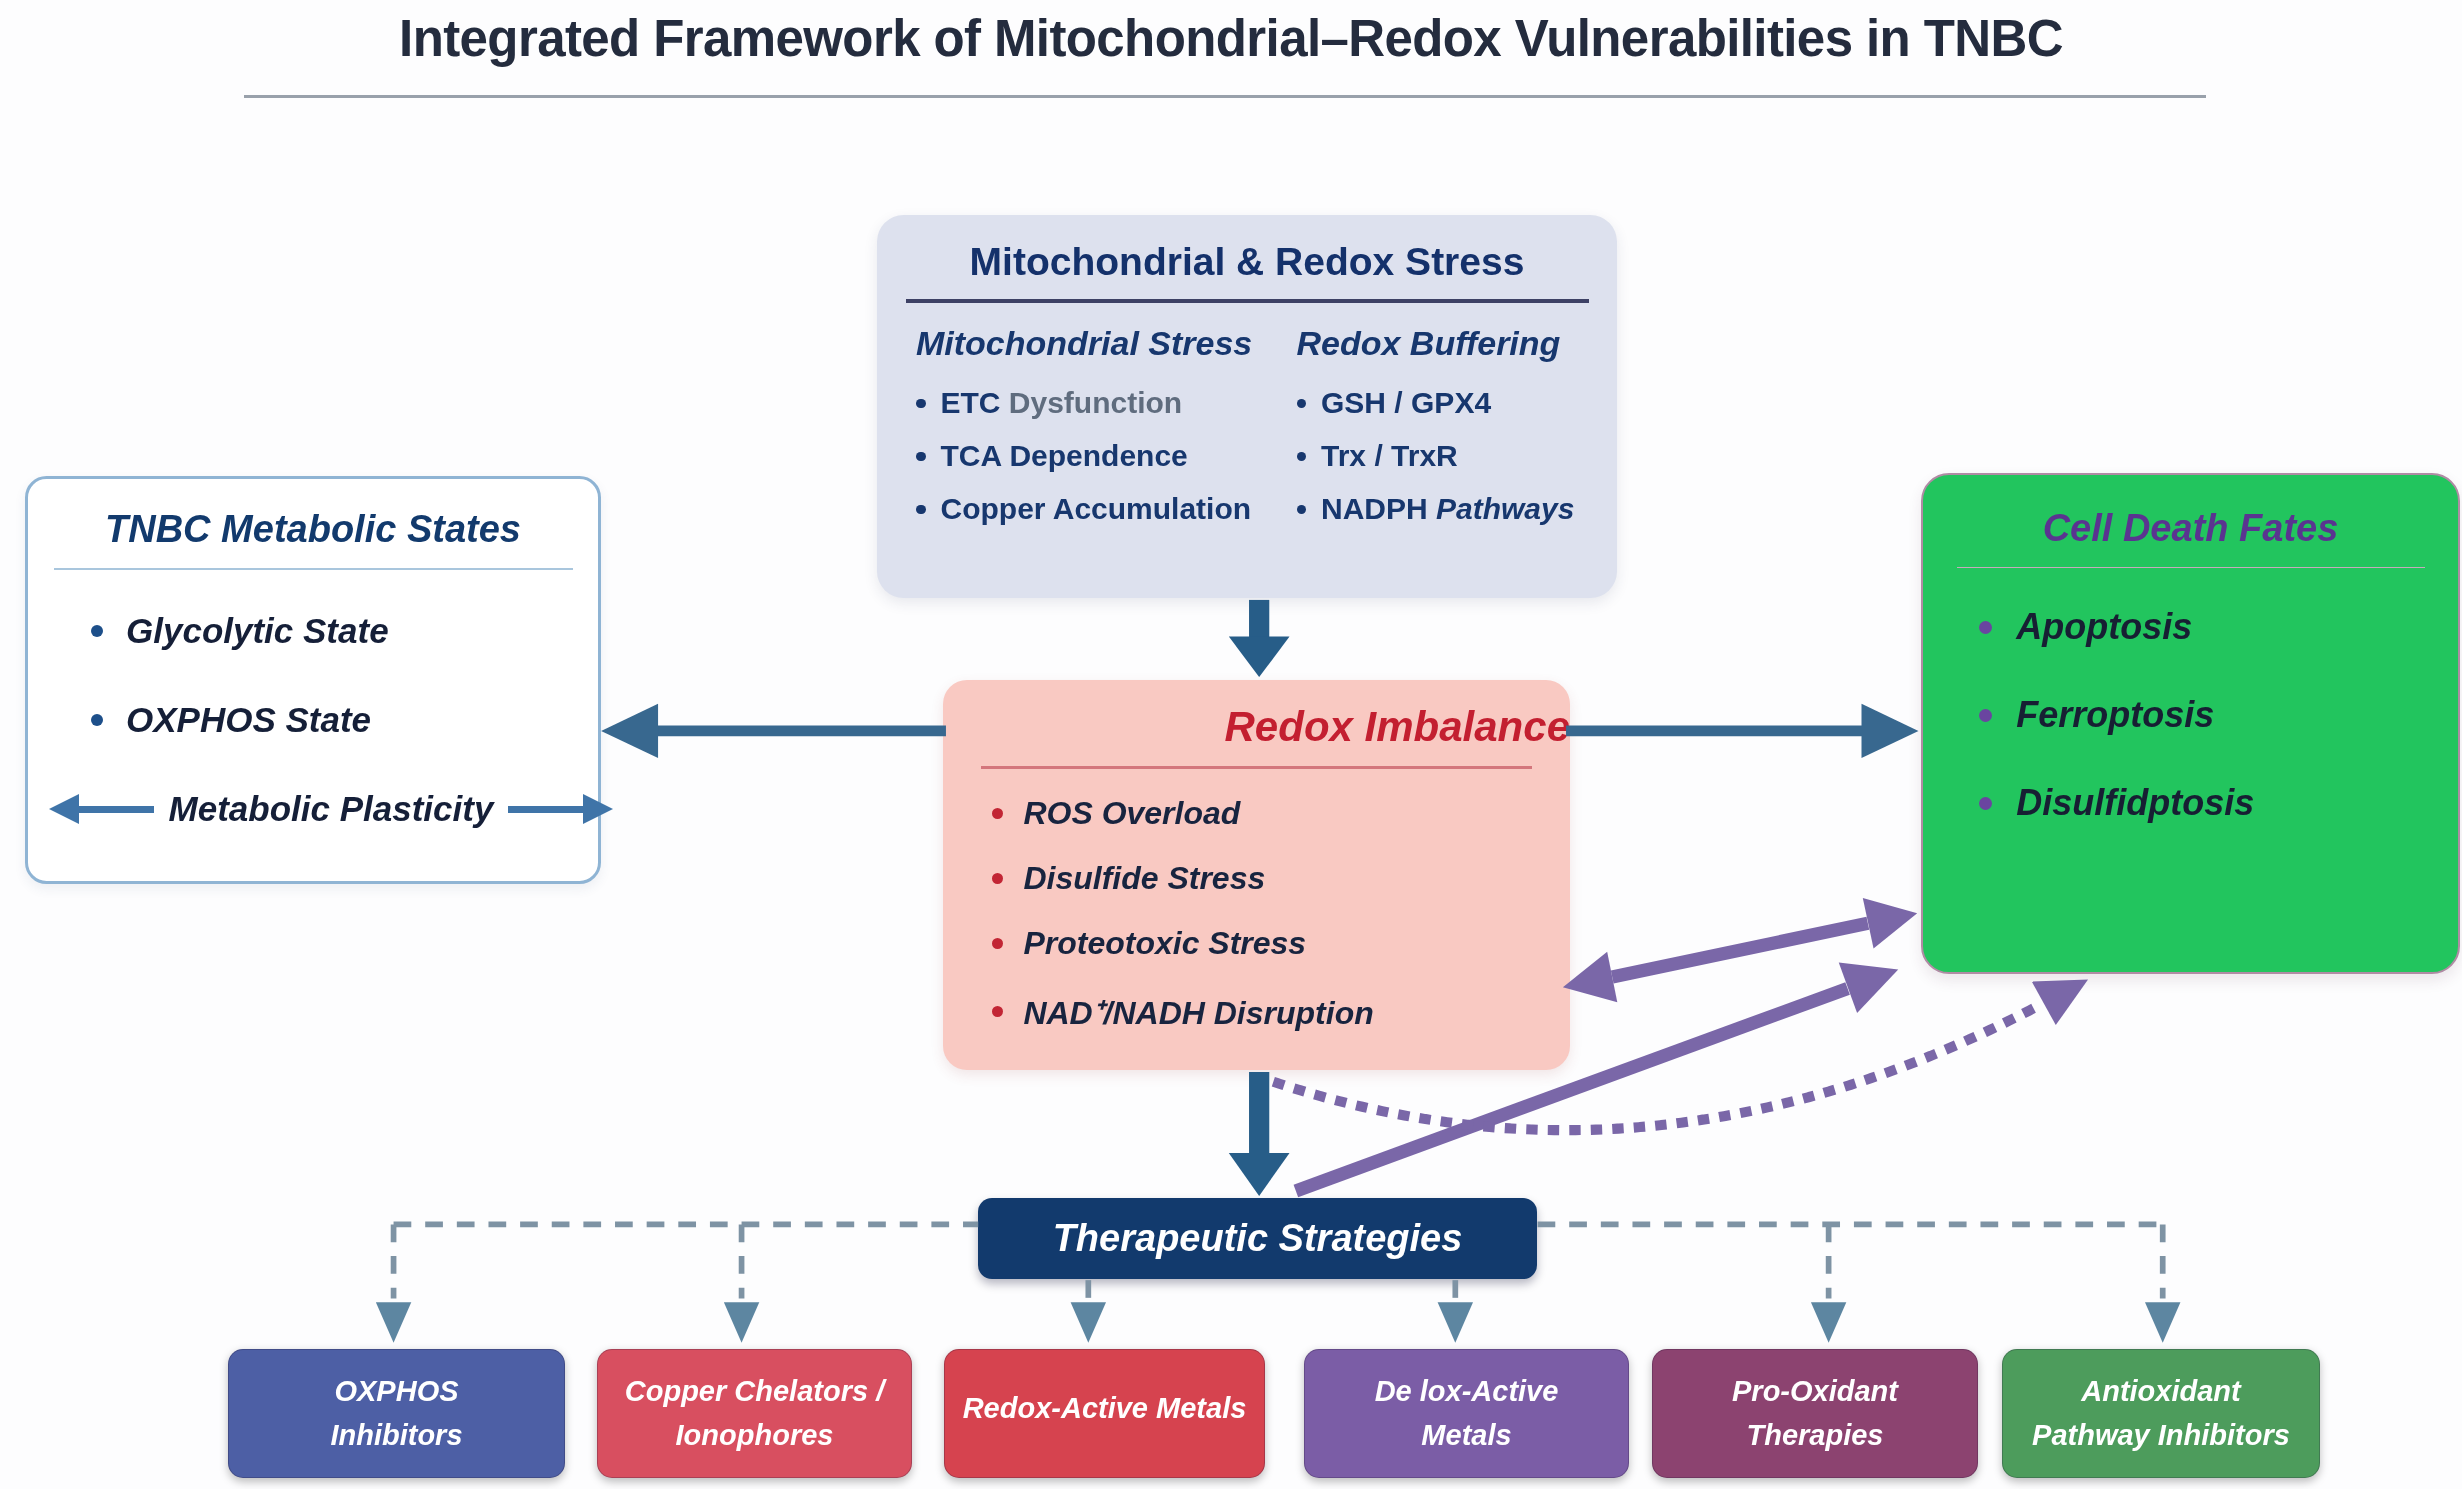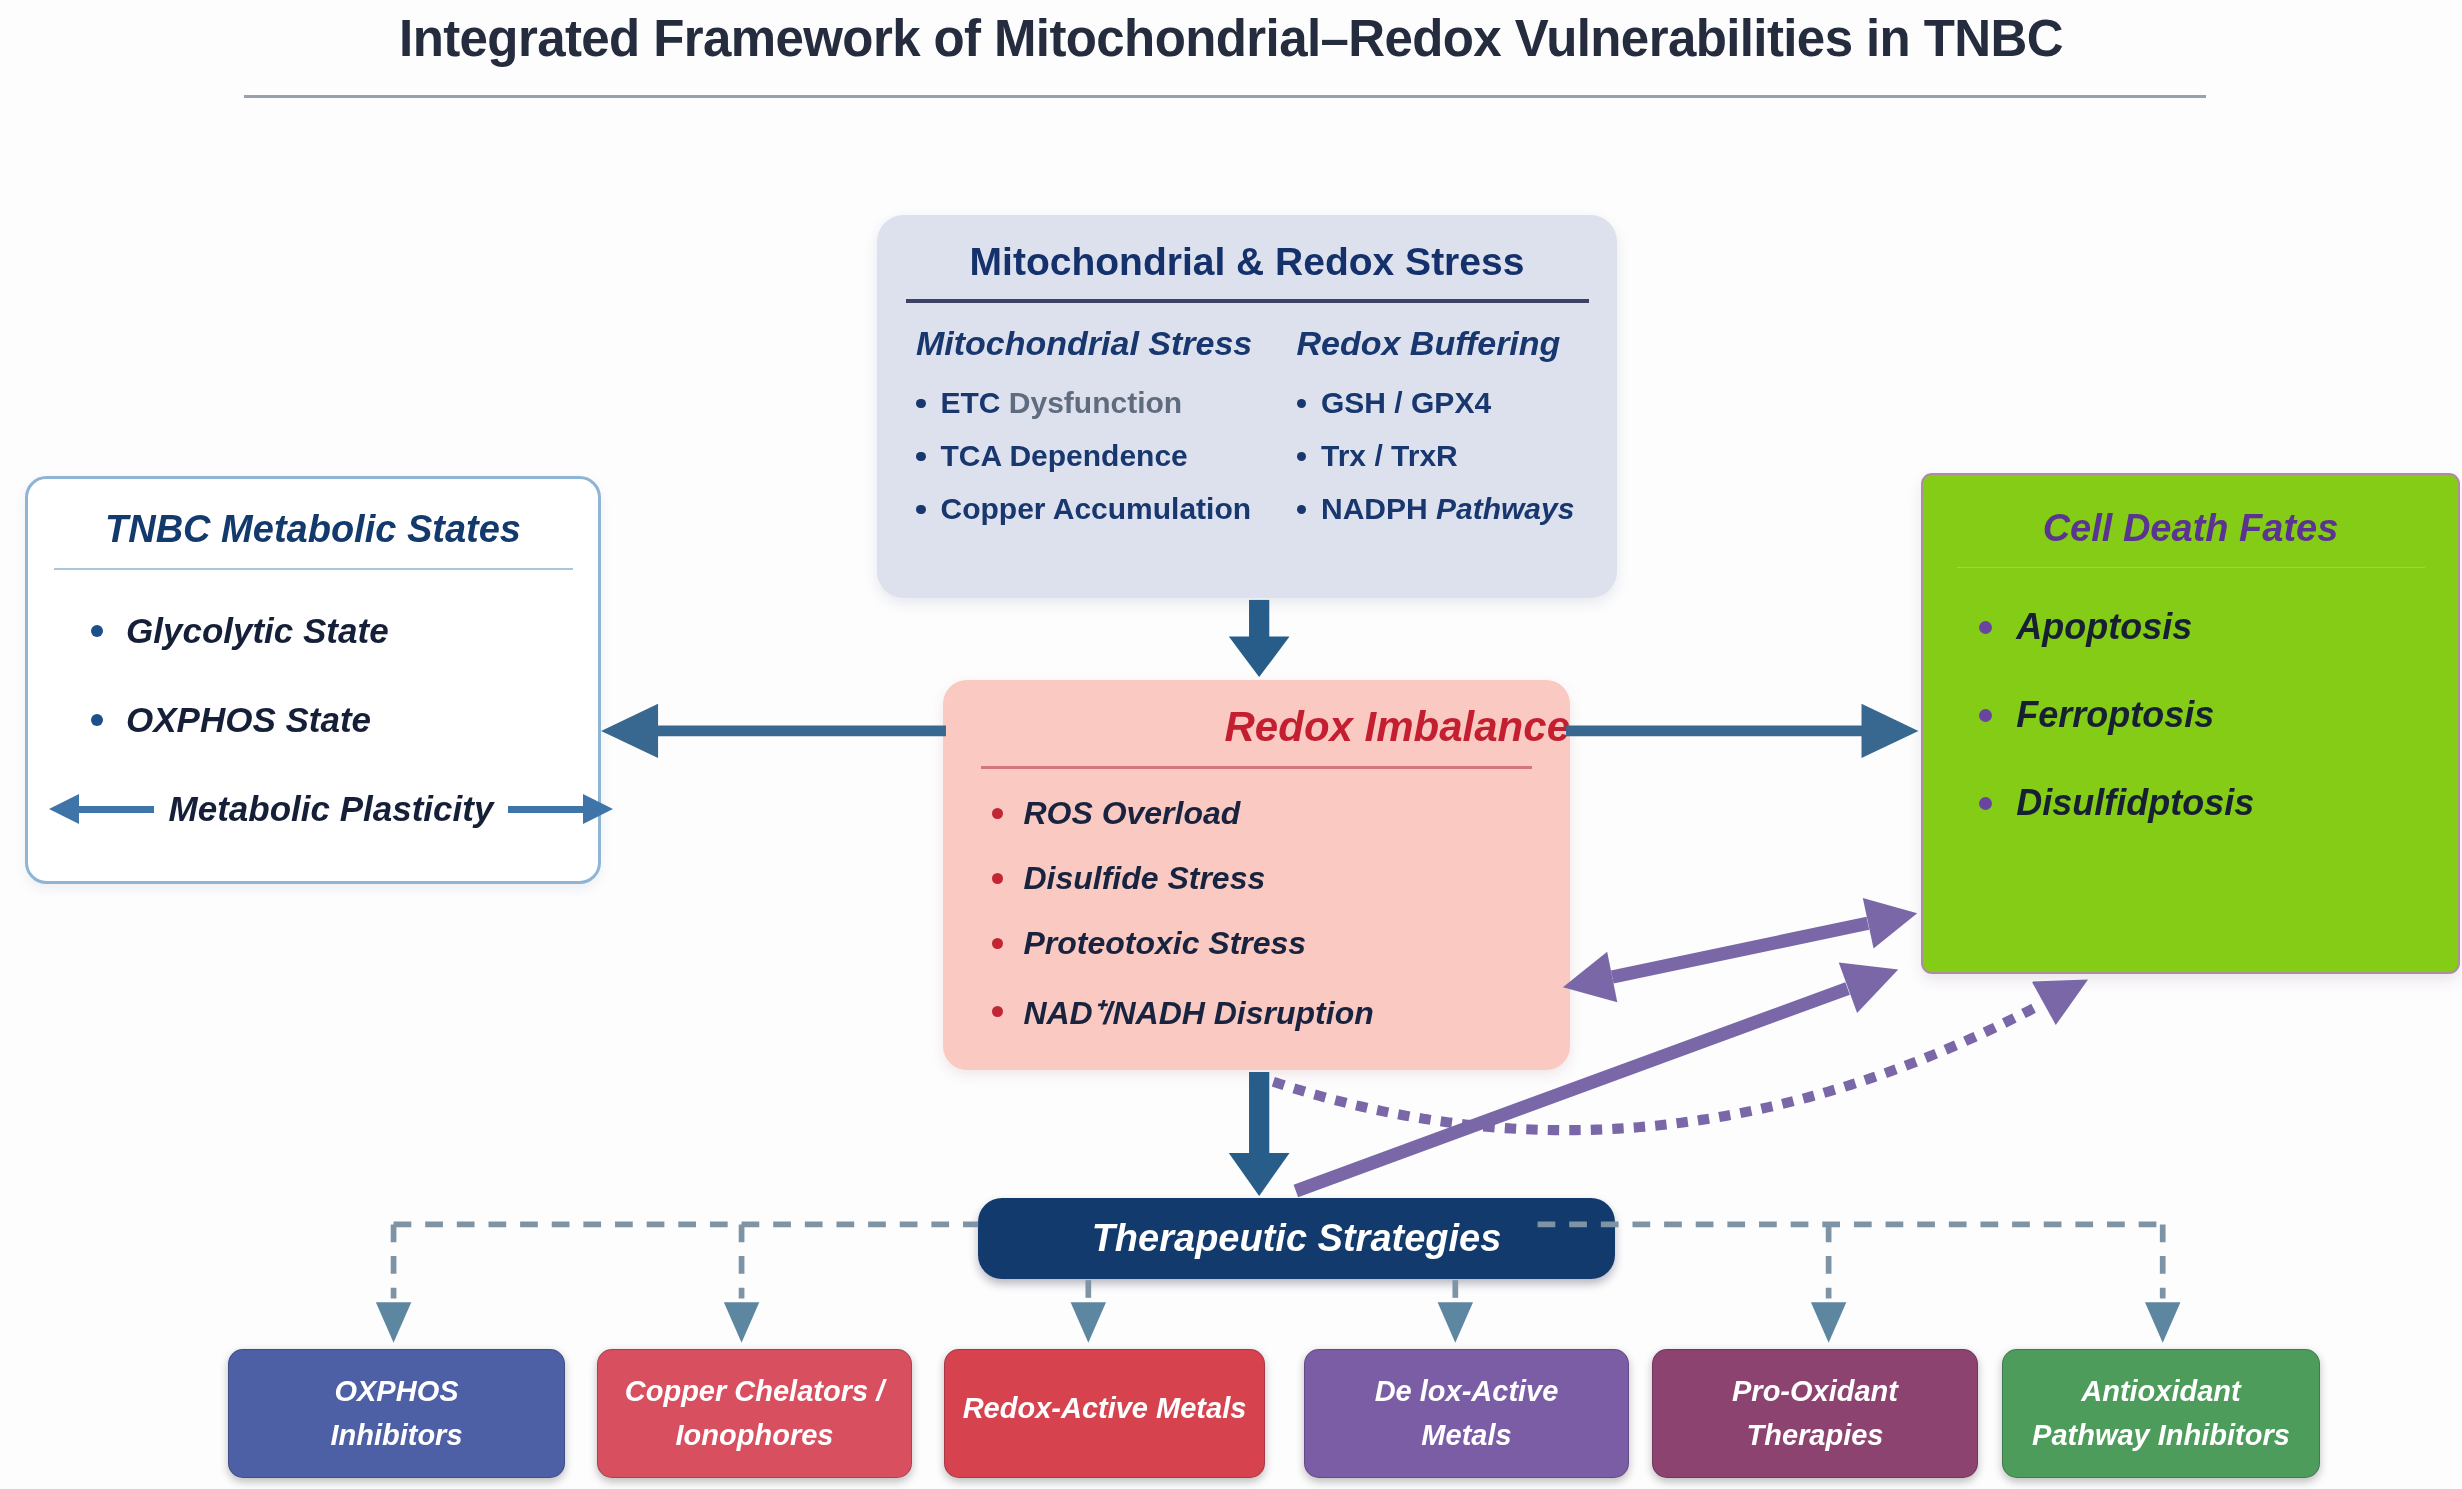--- a/index.html
+++ b/index.html
@@ -50,21 +50,21 @@
     font-size:35px; font-style:italic; font-weight:bold; color:#151f38; white-space:nowrap;padding-left:36px;}
   .harrow{position:relative; width:75px; height:7px; background:#3f74a8; flex:none;}
   .harrow.aleft::before{content:""; position:absolute; left:-30px; top:-11.4px;
     border:15px solid transparent; border-right:30px solid #3f74a8; border-left:0;}
   .harrow.aright::before{content:""; position:absolute; right:-30px; top:-11.4px;
     border:15px solid transparent; border-left:30px solid #3f74a8; border-right:0;}
 
   
   .fates-box{
     position:absolute; left:1921px; top:473px; width:535px; height:497px;
-    background:#84cc16; border:2.5px solid #b08ba4; border-radius:11px;
+    background:#22c55e; border:2.5px solid #b08ba4; border-radius:28px;
     box-shadow:0 6.3px 14px rgba(80,40,70,.10);
   }
   .fates-title{text-align:center; font-size:38px; font-weight:bold; font-style:italic; color:#5a3490; margin-top:32px;}
   .fates-rule{margin:16.5px auto 0; width:468px; height:1.9px; background:#c7abbc;}
   .fates-items{margin:38px 0 0 56px;}
   .frow{gap:24px; margin-bottom:46px; font-size:36px; font-style:italic; font-weight:bold; color:#171f33; white-space:nowrap;}
   .frow .dot{width:13.3px; height:13.3px; background:#6a45a0;}
 
   
   .imb-box{
@@ -72,22 +72,22 @@
     background:#f9c9c2; border-radius:24px; box-shadow:0 5px 12.7px rgba(150,60,60,.12);
   }
   .imb-title{text-align:right; font-size:42px; font-weight:bold; font-style:italic; color:#c31f30; margin-top:23px;}
   .imb-rule{margin:15px auto 0; width:551px; height:2.5px; background:#d4767c;}
   .imb-items{margin:26.6px 0 0 49px;}
   .irow{gap:20px; margin-bottom:28px; font-size:32px; font-style:italic; font-weight:bold; color:#18243f; white-space:nowrap;}
   .irow .dot{width:11.4px; height:11.4px; background:#c22534;}
 
   
   .strategies-box{
-    position:absolute; left:978px; top:1198px; width:637px; height:81px;
-    background:#123a6d; border-radius:24px; display:flex; align-items:center; justify-content:center;
+    position:absolute; left:978px; top:1198px; width:559px; height:81px;
+    background:#123a6d; border-radius:14px; display:flex; align-items:center; justify-content:center;
     box-shadow:0 5px 10px rgba(0,0,40,.28);
   }
   .strategies-label{font-size:38px; font-weight:bold; font-style:italic; color:#ffffff; white-space:nowrap;}
 
   
   .bottom-box{
     position:absolute; top:1349px; height:129px; border-radius:15px;
     display:flex; flex-direction:column; align-items:center; justify-content:center; gap:10px;
     color:#fff; font-weight:bold; font-style:italic; font-size:29px; text-align:center;
     box-shadow:0 3.8px 8.9px rgba(0,0,0,.25); border:1.9px solid rgba(30,20,50,.25); box-sizing:border-box;

